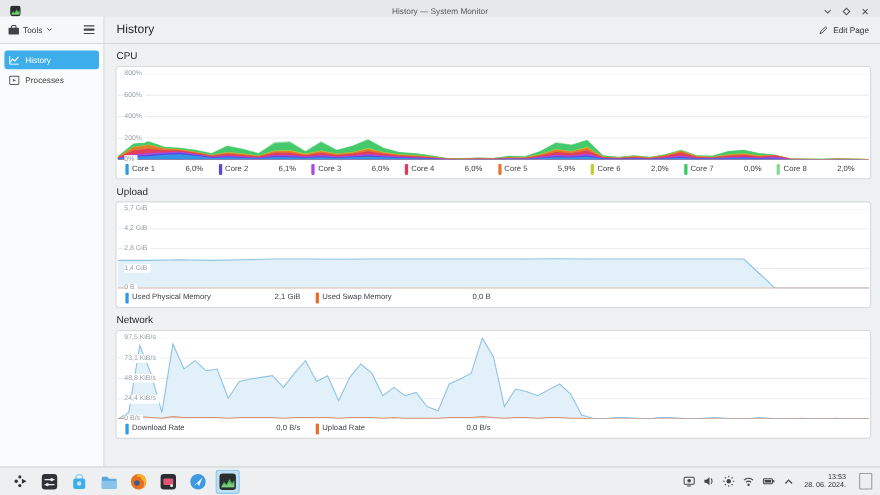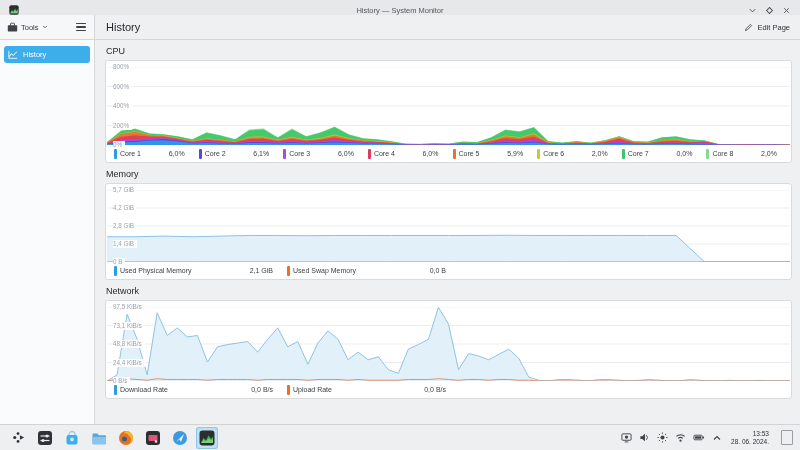--- a/index.html
+++ b/index.html
@@ -126,20 +126,29 @@
       <div class="side-item selected">
         <span class="sicon">
             <svg width="10" height="10" viewBox="0 0 12 12">
               <polyline points="1,10 1,1" fill="none" stroke="currentColor" stroke-width="1"></polyline>
               <polyline points="1,10 11,10" fill="none" stroke="currentColor" stroke-width="1"></polyline>
               <polyline points="1.5,8 4,4.5 6.5,6.5 10.5,2" fill="none" stroke="currentColor" stroke-width="1.2"></polyline>
             </svg>
           </span>
         <span>History</span>
       </div>
+      <div class="side-item">
+        <span class="sicon">
+            <svg width="10" height="10" viewBox="0 0 12 12">
+              <rect x="1" y="1.5" width="10" height="9" rx="1" fill="none" stroke="currentColor" stroke-width="1.1"></rect>
+              <polygon points="4.5,4.5 8,6 4.5,7.5" fill="currentColor"></polygon>
+            </svg>
+          </span>
+        <span>Processes</span>
+      </div>
     </div>
 
     <div class="content">
 
       <div class="section">
         <div class="section-title">CPU</div>
         <div class="card">
           <div class="plot plot-cpu">
             <svg class="chart" viewBox="0 0 100 100" preserveAspectRatio="none">
                 <line x1="0" x2="100" y1="0" y2="0" stroke="#ededef" stroke-width="1" vector-effect="non-scaling-stroke"></line>
@@ -212,21 +221,21 @@
               <span class="legend-item">
                 <span class="chip" style="background: rgb(133, 219, 146);"></span>
                 <span class="legend-name">Core 8</span>
                 <span class="legend-value">2,0%</span>
               </span>
             </div>
         </div>
       </div>
 
       <div class="section">
-        <div class="section-title">Memory</div>
+        <div class="section-title">Upload</div>
         <div class="card">
           <div class="plot plot-mem">
             <svg class="chart" viewBox="0 0 100 100" preserveAspectRatio="none">
                 <line x1="0" x2="100" y1="0" y2="0" stroke="#ededef" stroke-width="1" vector-effect="non-scaling-stroke"></line>
                 <line x1="0" x2="100" y1="25" y2="25" stroke="#ededef" stroke-width="1" vector-effect="non-scaling-stroke"></line>
                 <line x1="0" x2="100" y1="50" y2="50" stroke="#ededef" stroke-width="1" vector-effect="non-scaling-stroke"></line>
                 <line x1="0" x2="100" y1="75" y2="75" stroke="#ededef" stroke-width="1" vector-effect="non-scaling-stroke"></line>
                 <line x1="0" x2="100" y1="100" y2="100" stroke="#9fb0bf" stroke-width="1" vector-effect="non-scaling-stroke"></line>
                 <polygon points="0,100 0.00,64.91 4.17,64.91 8.33,64.04 12.50,64.91 16.67,64.04 20.83,63.16 25.00,63.16 29.17,63.51 33.33,63.16 37.50,63.16 41.67,63.16 45.83,63.16 50.00,63.16 54.17,63.16 58.33,62.81 62.50,63.16 66.67,63.16 70.83,63.16 75.00,63.16 79.17,63.16 83.33,63.16 87.50,100.00 91.67,100.00 95.83,100.00 100.00,100.00 100,100" fill="#e2f0f9" fill-opacity="1"></polygon>
                 <polyline points="0.00,64.91 4.17,64.91 8.33,64.04 12.50,64.91 16.67,64.04 20.83,63.16 25.00,63.16 29.17,63.51 33.33,63.16 37.50,63.16 41.67,63.16 45.83,63.16 50.00,63.16 54.17,63.16 58.33,62.81 62.50,63.16 66.67,63.16 70.83,63.16 75.00,63.16 79.17,63.16 83.33,63.16 87.50,100.00 91.67,100.00 95.83,100.00 100.00,100.00" fill="none" stroke="#8ec3e2" stroke-width="1" vector-effect="non-scaling-stroke"></polyline>

